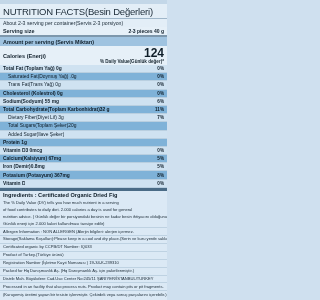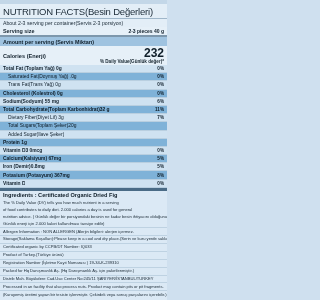--- a/index.html
+++ b/index.html
@@ -92,21 +92,21 @@
   <div class="srow">
     <span class="lbl">Serving size</span>
     <span class="val">2-3 pieces  40 g</span>
   </div>
   <div class="rule-med"></div>
 
   <div class="amount">Amount  per serving  (Servis Miktarı)</div>
 
   <div class="calrow">
     <span class="lbl">Calories (Enerji)</span>
-    <span class="val">232</span>
+    <span class="val">124</span>
   </div>
   <div class="dvhdr">% Daily Value(Günlük değer)*</div>
 
   <div id="nutrient-list">
       <div class="nrow light b">
         <span class="nm">Total Fat (Toplam Yağ) 0g</span>
         <span class="pc">0%</span>
       </div>
       <div class="nrow dark indent">
         <span class="nm">Saturated Fat(Doymuş Yağ) .0g</span>

